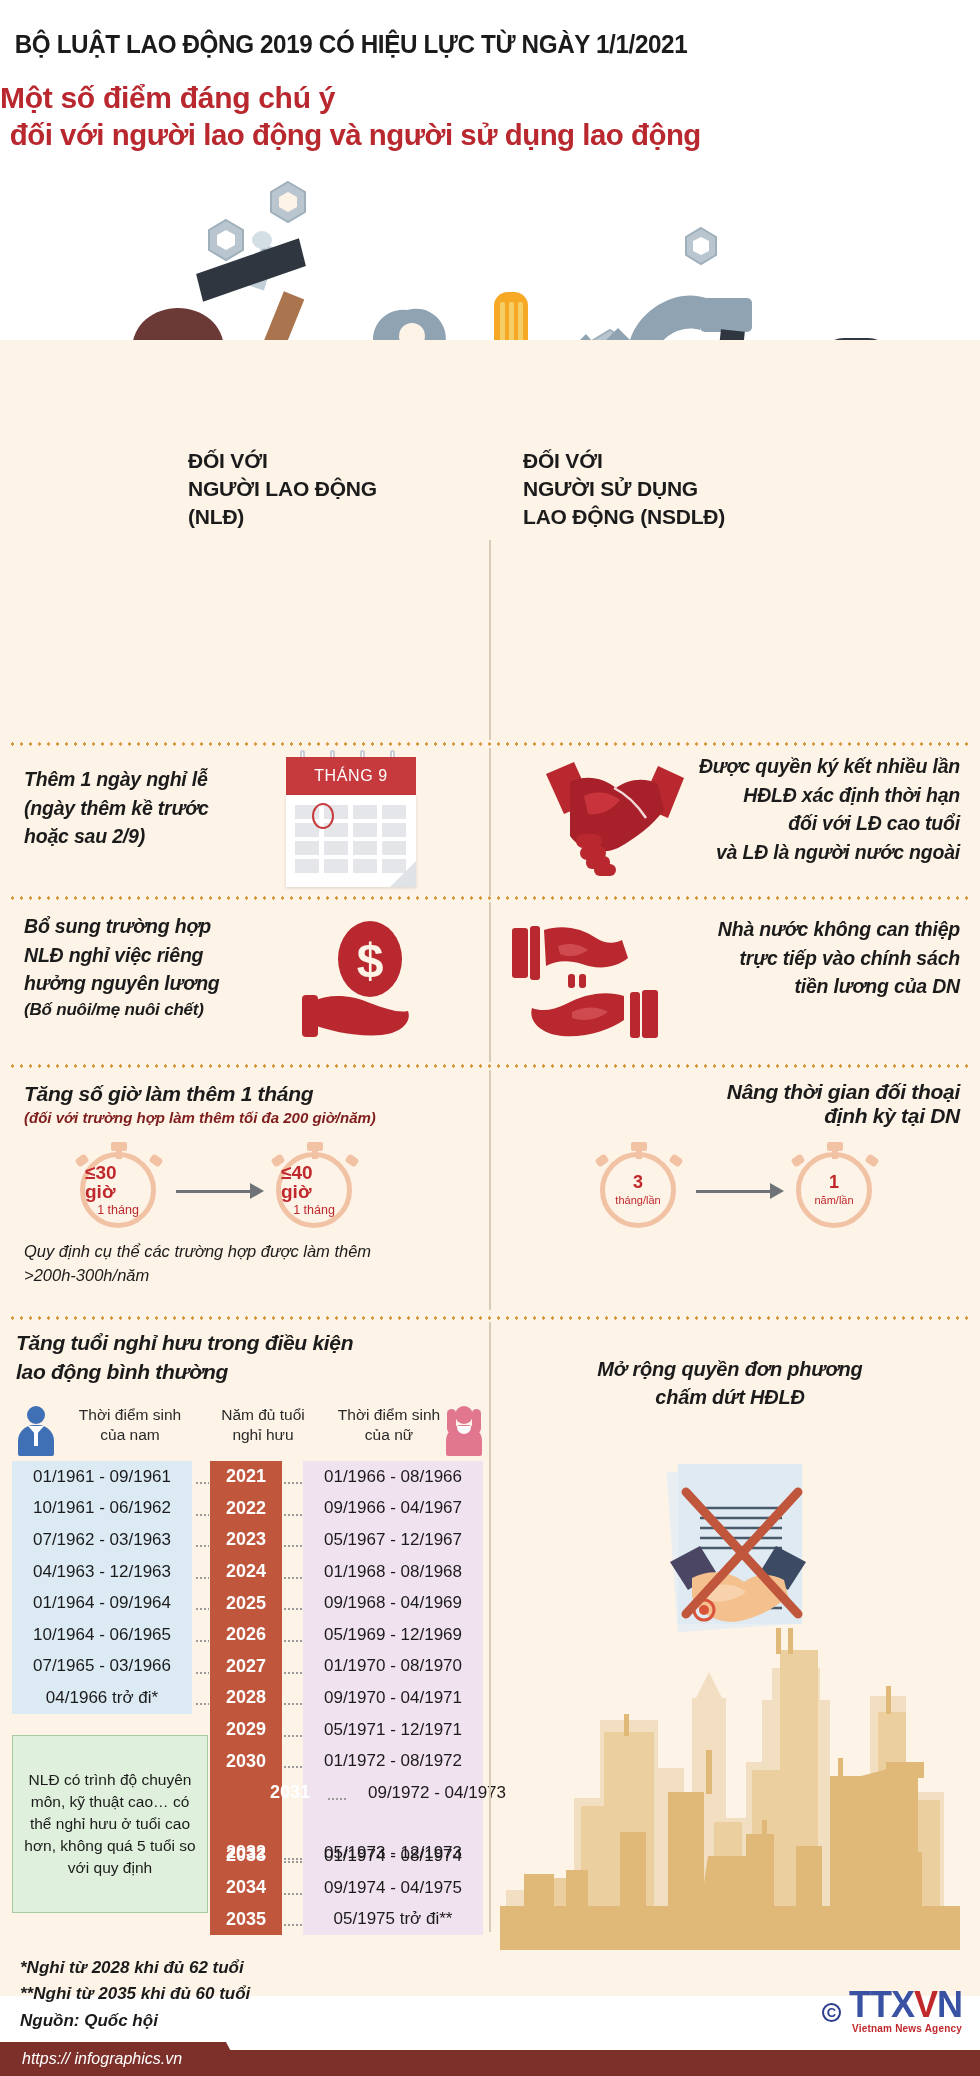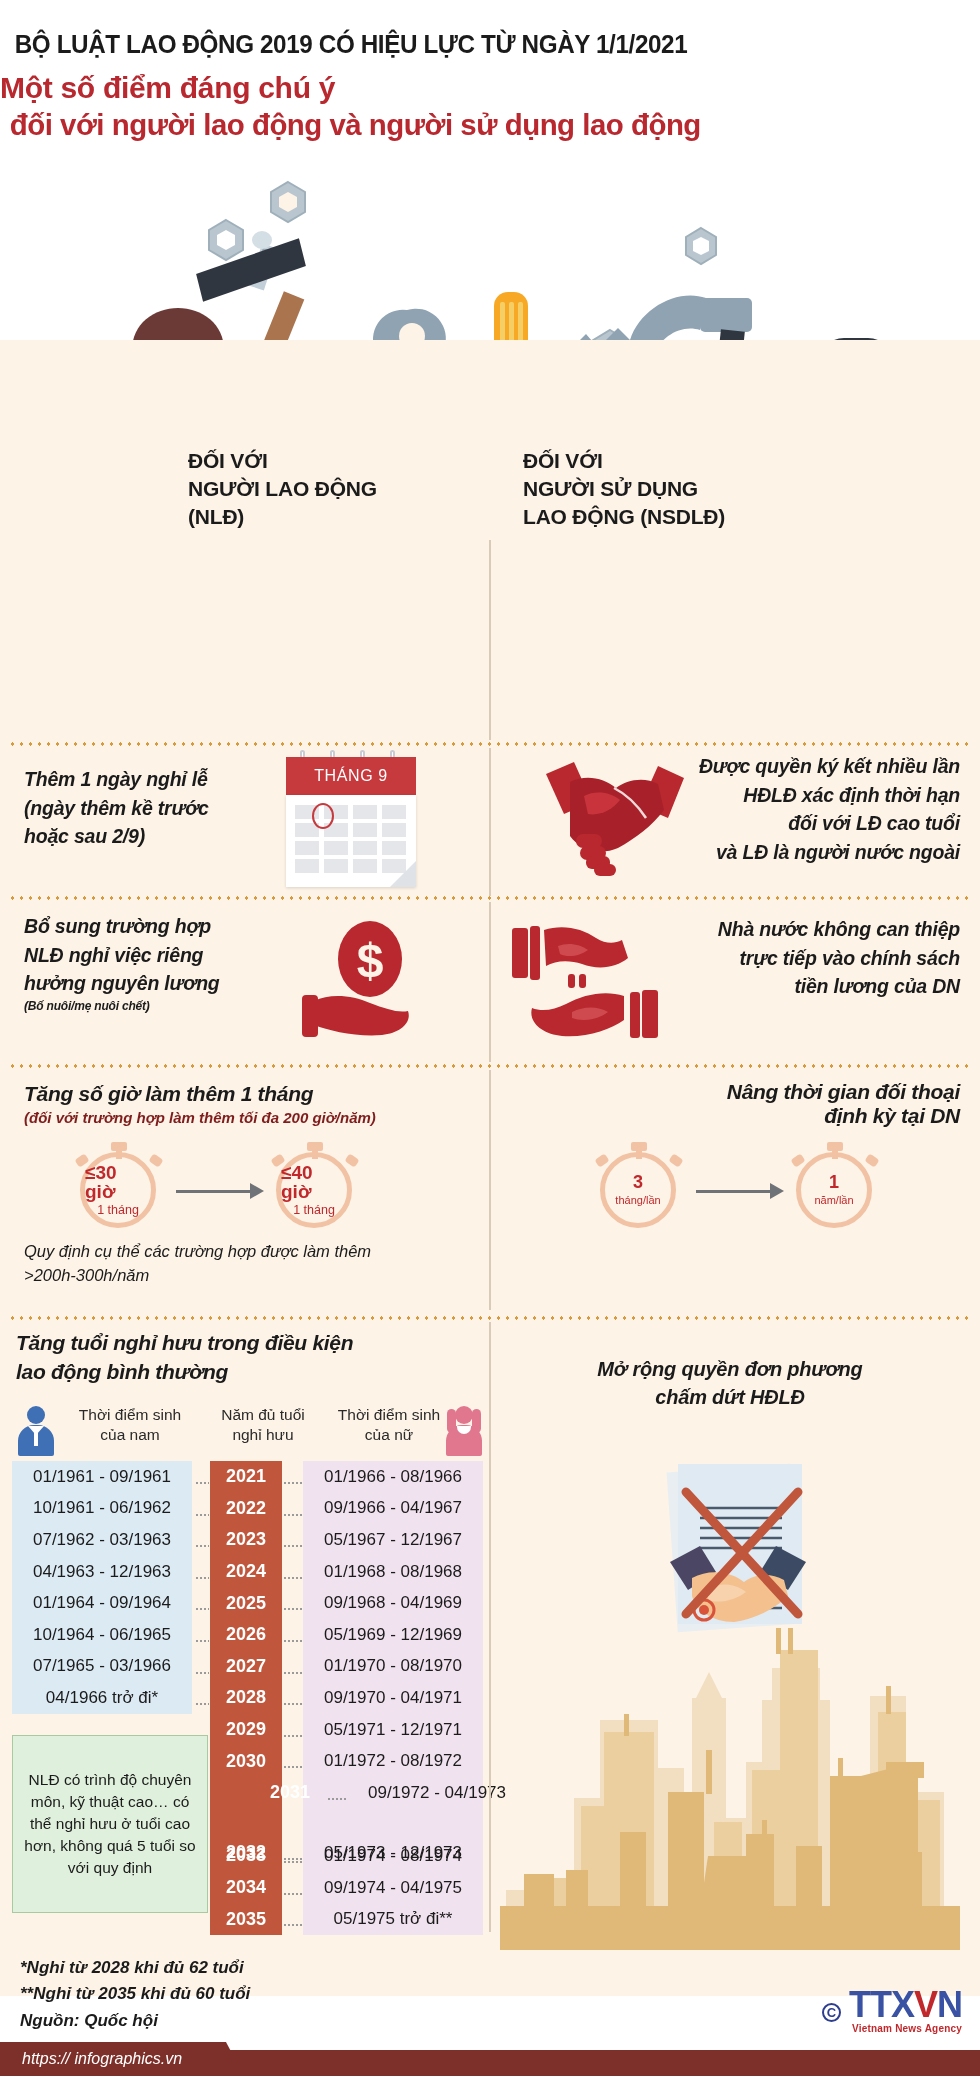--- a/index.html
+++ b/index.html
@@ -31,21 +31,21 @@
     font-weight: 700;
     color: #1b1b1b;
     letter-spacing: -0.4px;
     white-space: nowrap;
     transform: scaleX(0.97);
   }
   .headline1 {
     font-size: 30px;
     font-weight: 700;
     color: #b8282e;
-    margin-top: 12px;
+    margin-top: 22px;
     letter-spacing: -0.3px;
     white-space: nowrap;
   }
   .headline2 {
     font-size: 30px;
     font-weight: 700;
     color: #b8282e;
     margin-top: 3px;
     letter-spacing: -0.5px;
     white-space: nowrap;
@@ -118,21 +118,21 @@
   }
   .body-text {
     font-style: italic;
     font-weight: 700;
     font-size: 19.5px;
     line-height: 1.47;
     color: #1b1b1b;
     letter-spacing: -0.2px;
   }
   .body-text .small {
-    font-size: 12px;
+    font-size: 17px;
   }
   .tr { text-align: right; }
 
   
   #r1-left { left: 24px; top: 765px; width: 230px; }
   .calendar {
     position: absolute;
     left: 286px; top: 750px;
     width: 130px; height: 140px;
     z-index: 25;

